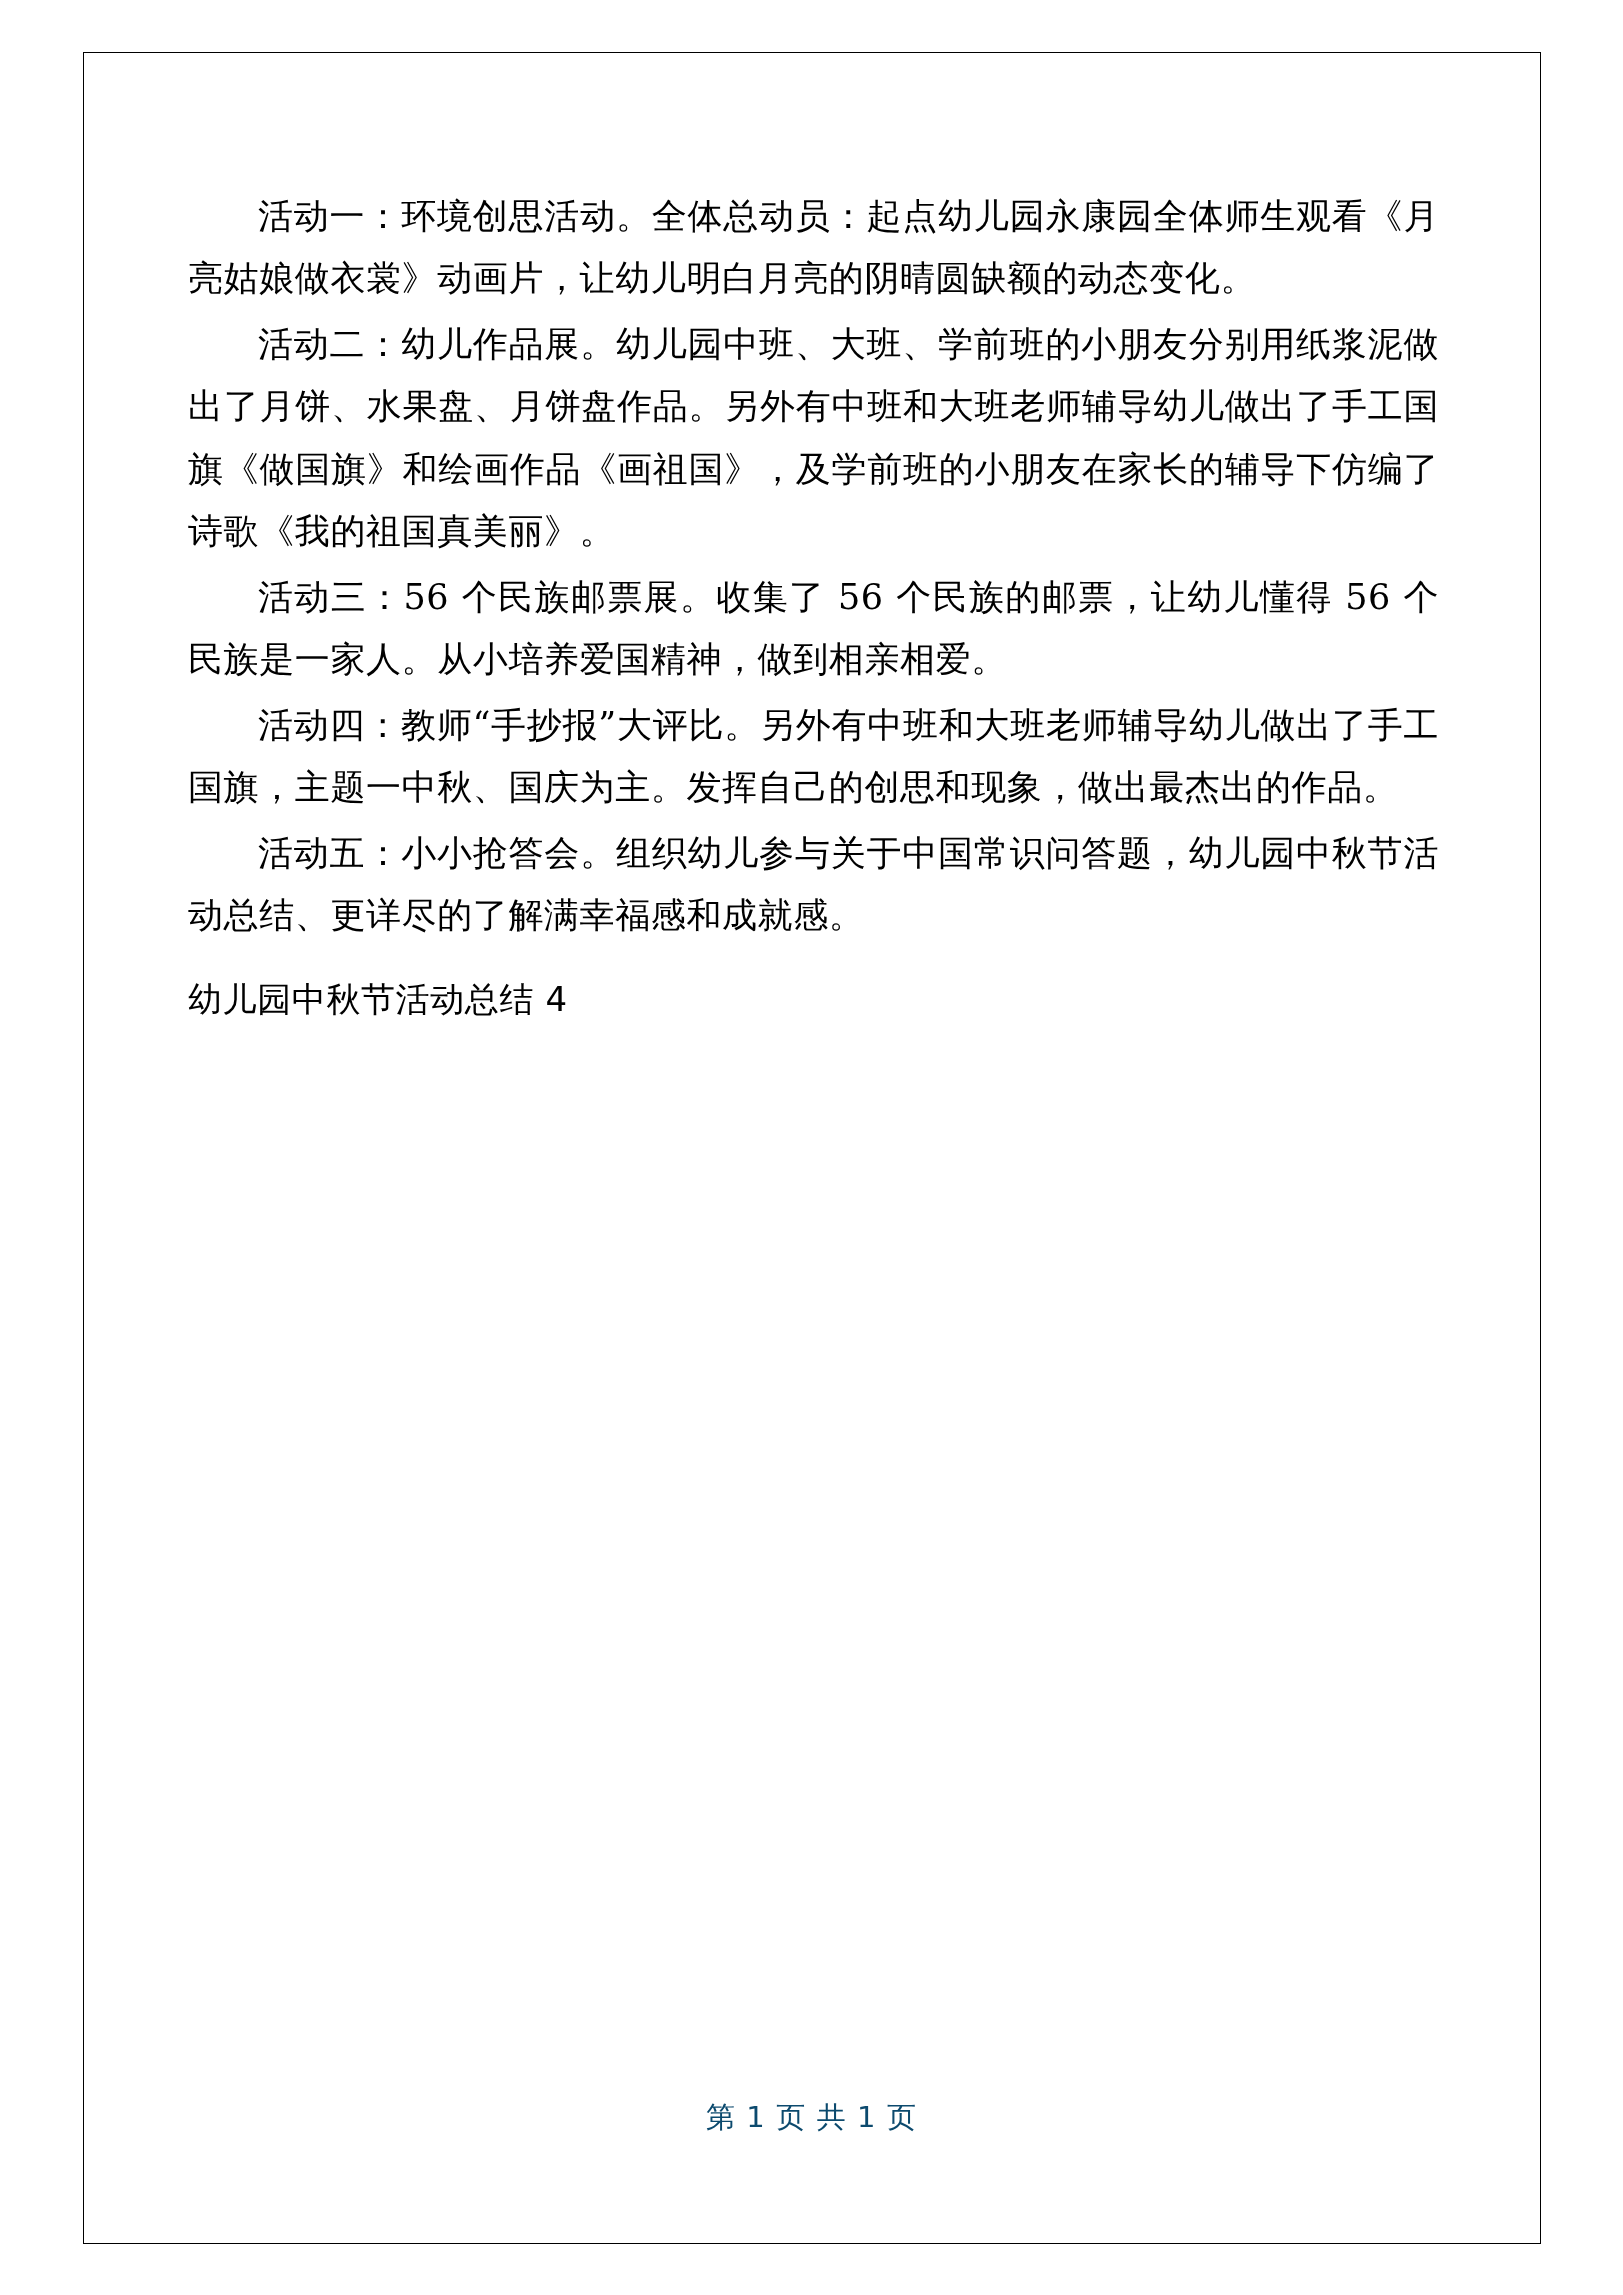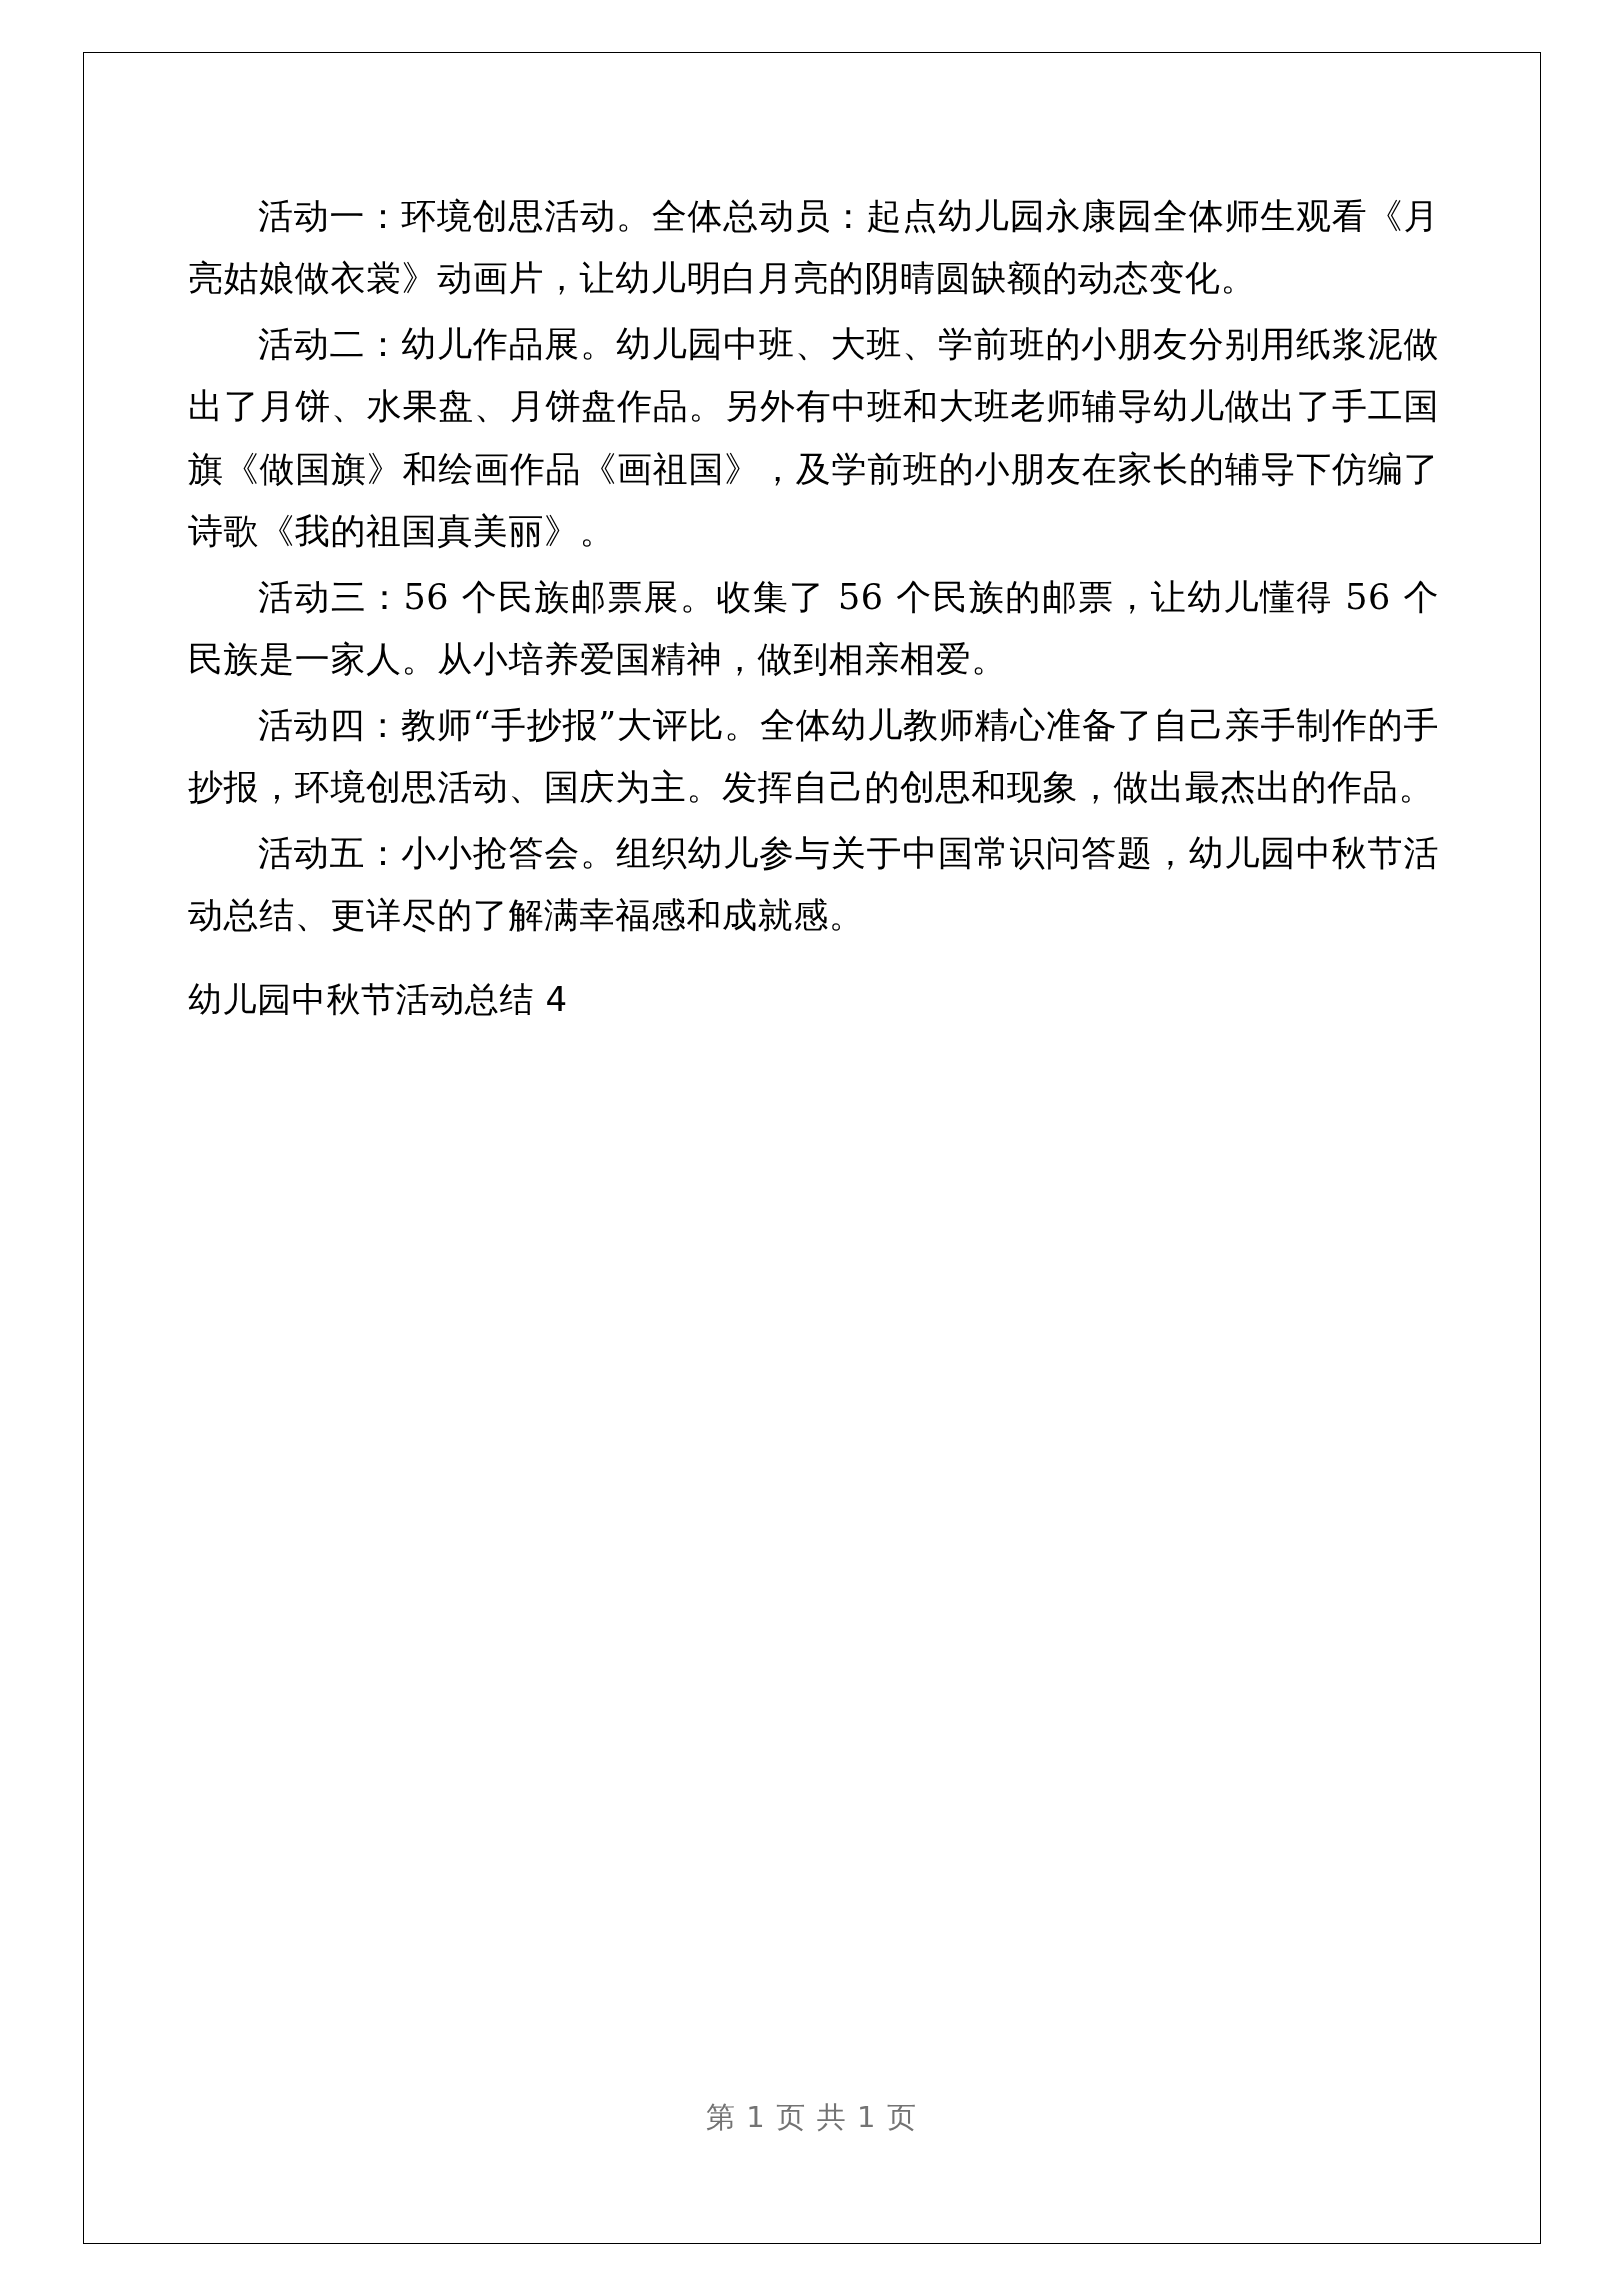--- a/index.html
+++ b/index.html
@@ -54,35 +54,35 @@
     letter-spacing: 0.6px;
     font-family: "DejaVu Sans", sans-serif;
   }
   .footer {
     position: absolute;
     left: 0;
     right: 0;
     top: 2098px;
     text-align: center;
     font-size: 29px;
-    color: #737373;
+    color: #0c4a6e;
     letter-spacing: 1.1px;
     font-family: "DejaVu Sans", sans-serif;
   }
 </style>
 </head>
 <body>
 
 <div class="page">
   <div class="page-border"></div>
 
   <div class="content">
     <p class="para">活动一：环境创思活动。全体总动员：起点幼儿园永康园全体师生观看《月亮姑娘做衣裳》动画片，让幼儿明白月亮的阴晴圆缺额的动态变化。</p>
     <p class="para">活动二：幼儿作品展。幼儿园中班、大班、学前班的小朋友分别用纸浆泥做出了月饼、水果盘、月饼盘作品。另外有中班和大班老师辅导幼儿做出了手工国旗《做国旗》和绘画作品《画祖国》，及学前班的小朋友在家长的辅导下仿编了诗歌《我的祖国真美丽》。</p>
     <p class="para">活动三：56 个民族邮票展。收集了 56 个民族的邮票，让幼儿懂得 56 个民族是一家人。从小培养爱国精神，做到相亲相爱。</p>
-    <p class="para">活动四：教师“手抄报”大评比。全体幼儿教师精心准备了自己亲手制作的手抄报，环境创思活动、国庆为主。发挥自己的创思和现象，做出最杰出的作品。</p>
+    <p class="para">活动四：教师“手抄报”大评比。另外有中班和大班老师辅导幼儿做出了手工国旗，主题一中秋、国庆为主。发挥自己的创思和现象，做出最杰出的作品。</p>
     <p class="para">活动五：小小抢答会。组织幼儿参与关于中国常识问答题，幼儿园中秋节活动总结、更详尽的了解满幸福感和成就感。</p>
     <p class="para heading">幼儿园中秋节活动总结 4</p>
   </div>
 
   <div class="footer">第 1 页   共 1 页</div>
 </div>
 
 
 </body></html>

